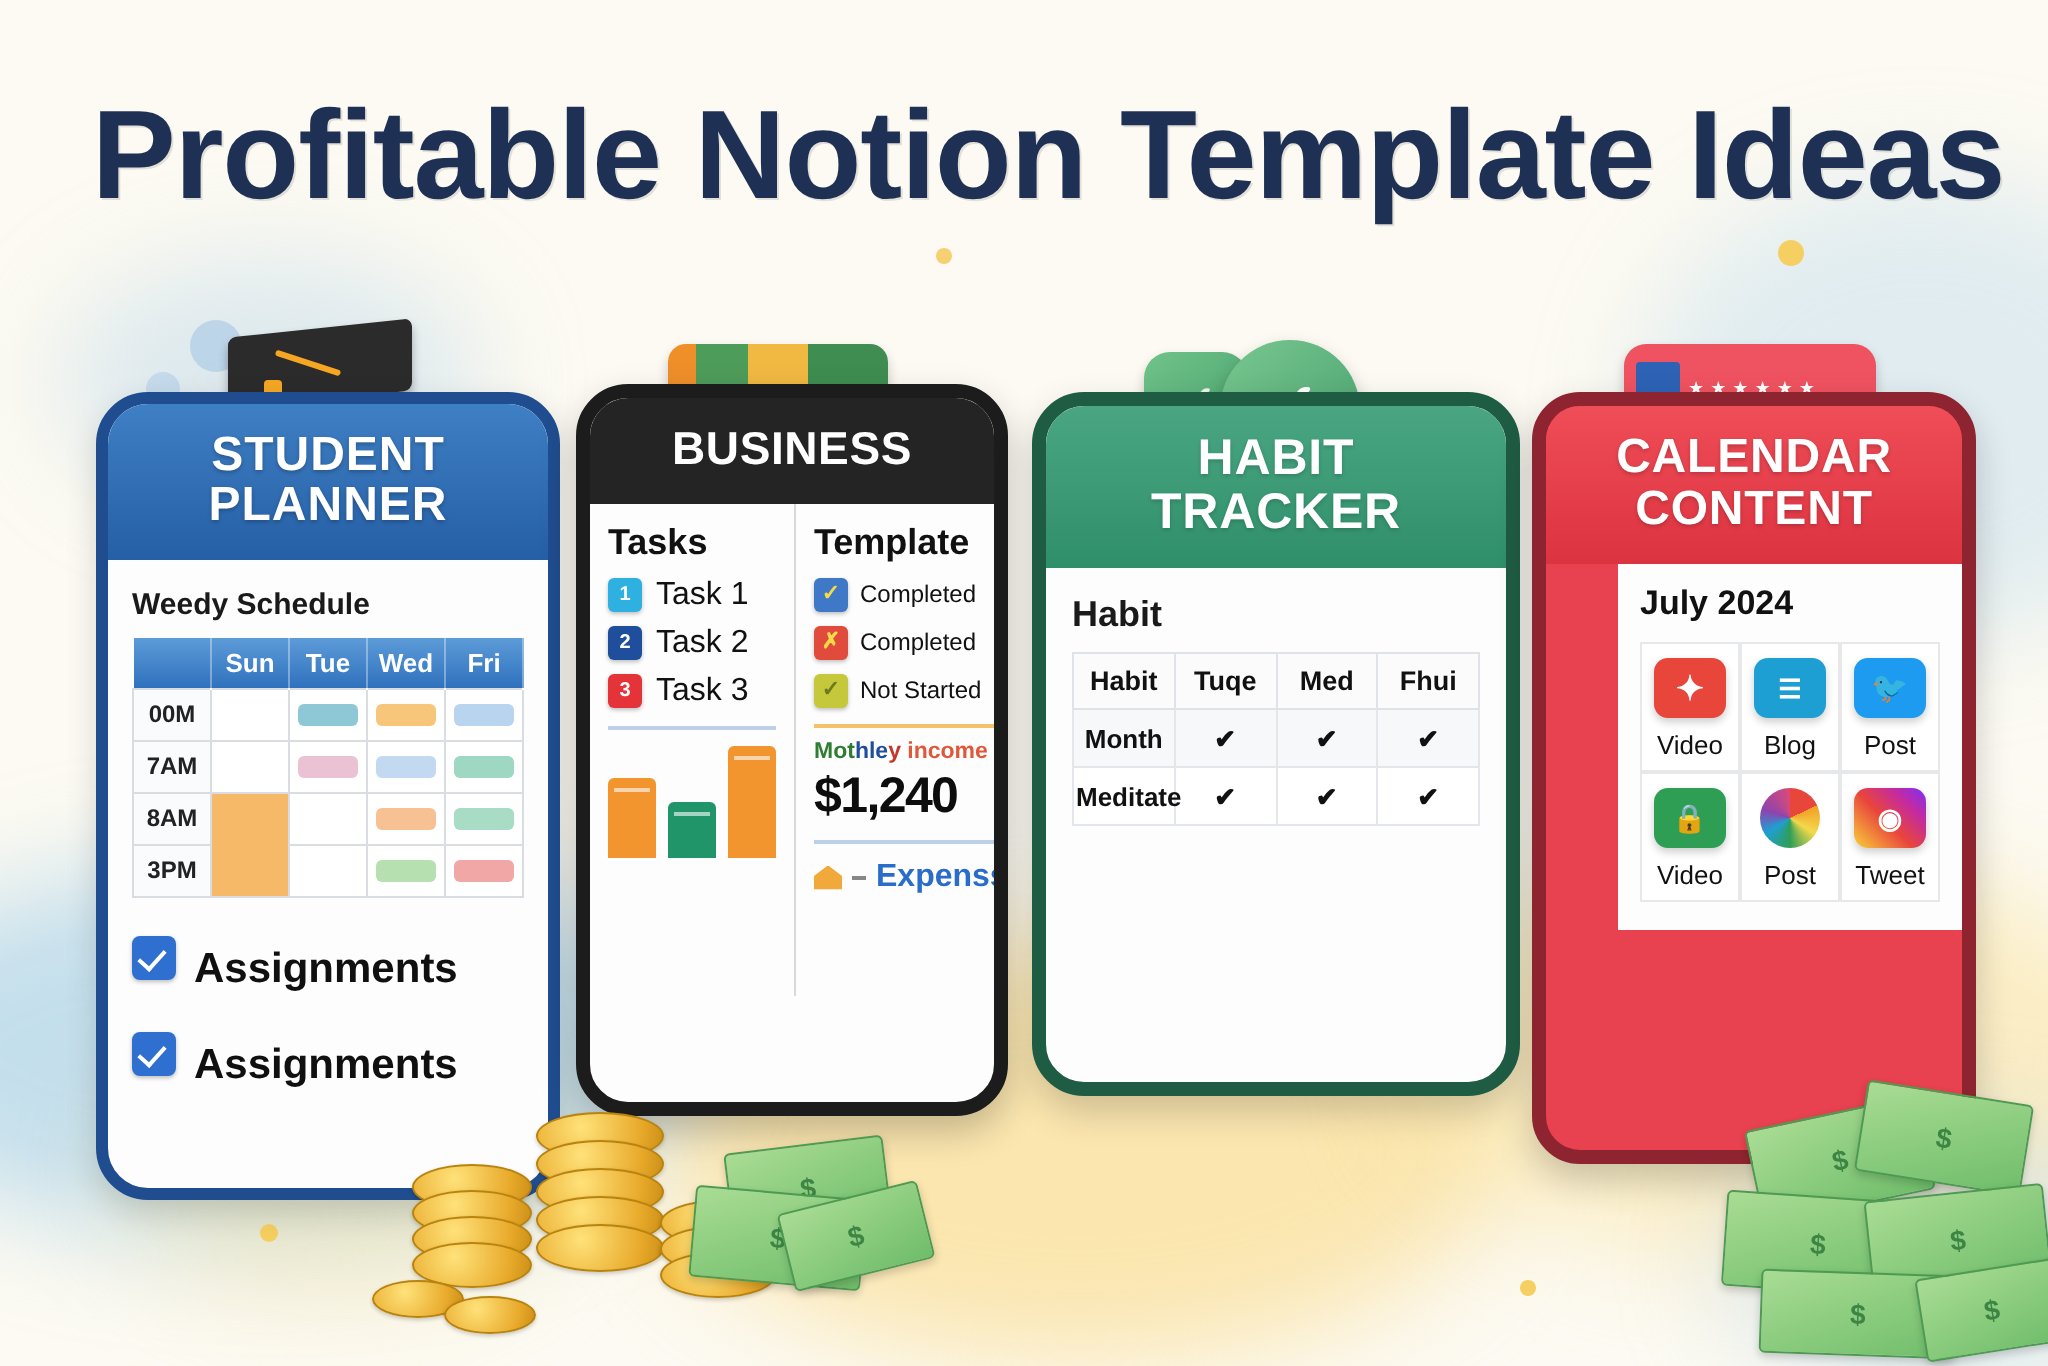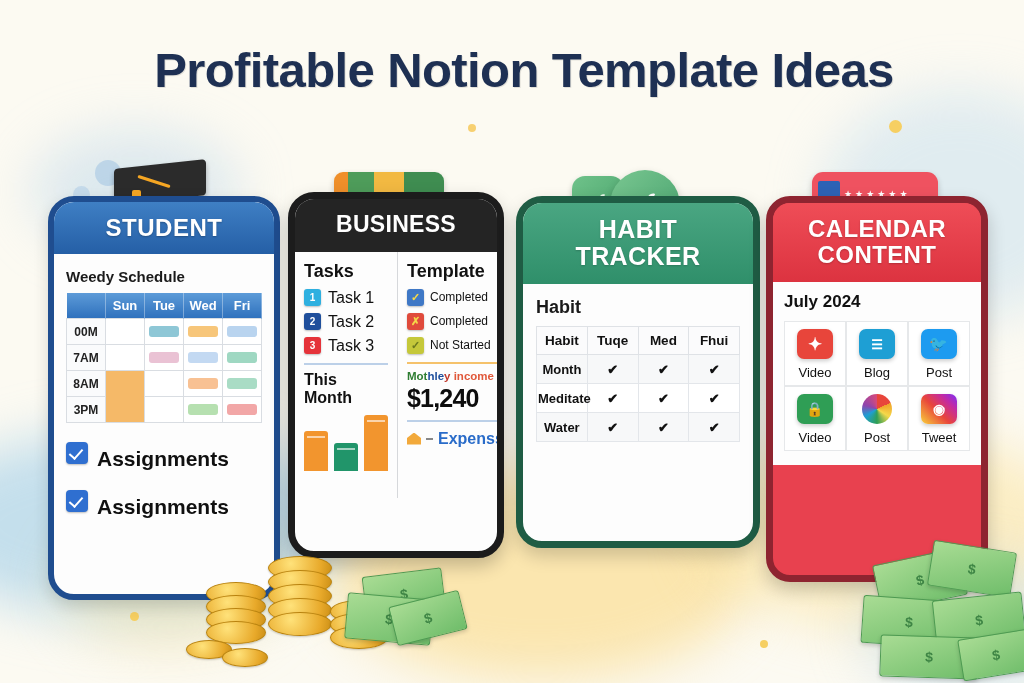--- a/index.html
+++ b/index.html
@@ -19,21 +19,21 @@
   .w-blue-r{left:820px;top:90px;width:280px;height:230px;background:rgba(178,212,236,.38);}
   .w-yellow-c{left:330px;top:470px;width:420px;height:210px;background:rgba(250,214,120,.55);}
   .w-yellow-r{left:700px;top:430px;width:380px;height:200px;background:rgba(250,221,140,.45);}
   .w-yellow-tl{left:60px;top:520px;width:220px;height:130px;background:rgba(250,220,140,.35);}
   .w-blue-br{left:860px;top:560px;width:220px;height:140px;background:rgba(170,205,232,.35);}
   .speck{position:absolute;border-radius:50%;}
 
   
   .page-title{
     position:absolute;left:0;right:0;top:42px;text-align:center;
-    font-size:49px;font-weight:bold;color:#1e3053;letter-spacing:-.6px;
+    font-size:63px;font-weight:bold;color:#1e3053;letter-spacing:-.6px;
     text-shadow:1px 1px 0 rgba(0,0,0,.10);
     padding-left:24px;
   }
 
   
   .card{position:absolute;box-sizing:border-box;}
 
   
   .c1{left:48px;top:196px;width:232px;height:404px;
       border:6px solid #1f4d8f;border-radius:26px;background:#fdfdfd;
@@ -135,21 +135,21 @@
       box-shadow:0 4px 9px rgba(0,0,0,.22);}
 
   
   .c4{left:766px;top:196px;width:222px;height:386px;
       border:7px solid #8e2430;border-radius:24px;background:#e8414f;
       box-shadow:0 8px 18px rgba(0,0,0,.2);overflow:hidden;}
   .c4-head{background:linear-gradient(180deg,#ef4d57 0%,#dc3340 100%);
       color:#fff;text-align:center;padding:13px 4px 15px;
       font-size:24px;font-weight:bold;line-height:1.07;letter-spacing:.4px;
       text-shadow:0 1px 2px rgba(0,0,0,.2);}
-  .c4-body{background:#fdfdfd;padding:10px 11px 14px;}
+  .c4-body{background:#fdfdfd;padding:10px 11px 14px;margin-left:36px;}
   .c4-month{font-size:17px;font-weight:bold;color:#111;margin-bottom:9px;}
   .grid4{display:grid;grid-template-columns:repeat(3,1fr);}
   .gcell{border:1px solid #e6e8ea;padding:7px 2px 5px;display:flex;flex-direction:column;
      align-items:center;gap:6px;background:#fff;}
   .gico{width:36px;height:30px;border-radius:7px;display:flex;align-items:center;
      justify-content:center;color:#fff;font-size:17px;font-weight:bold;
      box-shadow:0 2px 4px rgba(0,0,0,.2);}
   .glbl{font-size:13px;color:#111;}
   .c4-top-icon{position:absolute;left:812px;top:172px;width:126px;height:44px;
      background:#ef5260;border-radius:11px;box-shadow:0 3px 6px rgba(0,0,0,.2);
@@ -194,20 +194,21 @@
   <div class="cap">
     <div class="cap-base"></div>
     <div class="cap-top"></div>
     <div class="cap-tassel"></div>
     <div class="cap-knot"></div>
   </div>
 
   <div class="card c1">
     <div class="c1-head">
       <div>STUDENT</div>
+      <div>PLANNER</div>
     </div>
     <div class="c1-body">
       <div class="sec-title">Weedy Schedule</div>
       <table class="sched">
         <thead>
             <tr>
           <th></th>
           <th>Sun</th>
           <th>Tue</th>
           <th>Wed</th>
@@ -296,21 +297,20 @@
         </div>
         <div class="task-row">
           <div class="tnum" style="background:#1f4f9c">2</div>
           <div class="tlbl">Task 2</div>
         </div>
         <div class="task-row">
           <div class="tnum" style="background:#e5333a">3</div>
           <div class="tlbl">Task 3</div>
         </div>
         <div class="divline"></div>
-        <div class="month-t">This Month</div>
         <div class="bars">
           <div class="bar" style="height:40px;background:#f2952e"></div>
           <div class="bar" style="height:28px;background:#21956a"></div>
           <div class="bar" style="height:56px;background:#f2952e"></div>
         </div>
       </div>
       <div class="c2-col">
         <div class="col-h">Template</div>
         <div class="proj-row">
           <div class="picon" style="background:#3f78c6">
@@ -372,26 +372,20 @@
             <td class="chk">✔</td>
             <td class="chk">✔</td>
             <td class="chk">✔</td>
           </tr>
           <tr>
             <td>Meditate</td>
             <td class="chk">✔</td>
             <td class="chk">✔</td>
             <td class="chk">✔</td>
           </tr>
-          <tr>
-            <td>Water</td>
-            <td class="chk">✔</td>
-            <td class="chk">✔</td>
-            <td class="chk">✔</td>
-          </tr>
         </tbody>
       </table>
     </div>
   </div>
 
   <div class="c4-top-icon">
     <div style="width:22px;height:26px;background:#2d62b5;border-radius:2px;"></div>
     <div class="stars">
       <span>★</span>
         <span>★</span>

